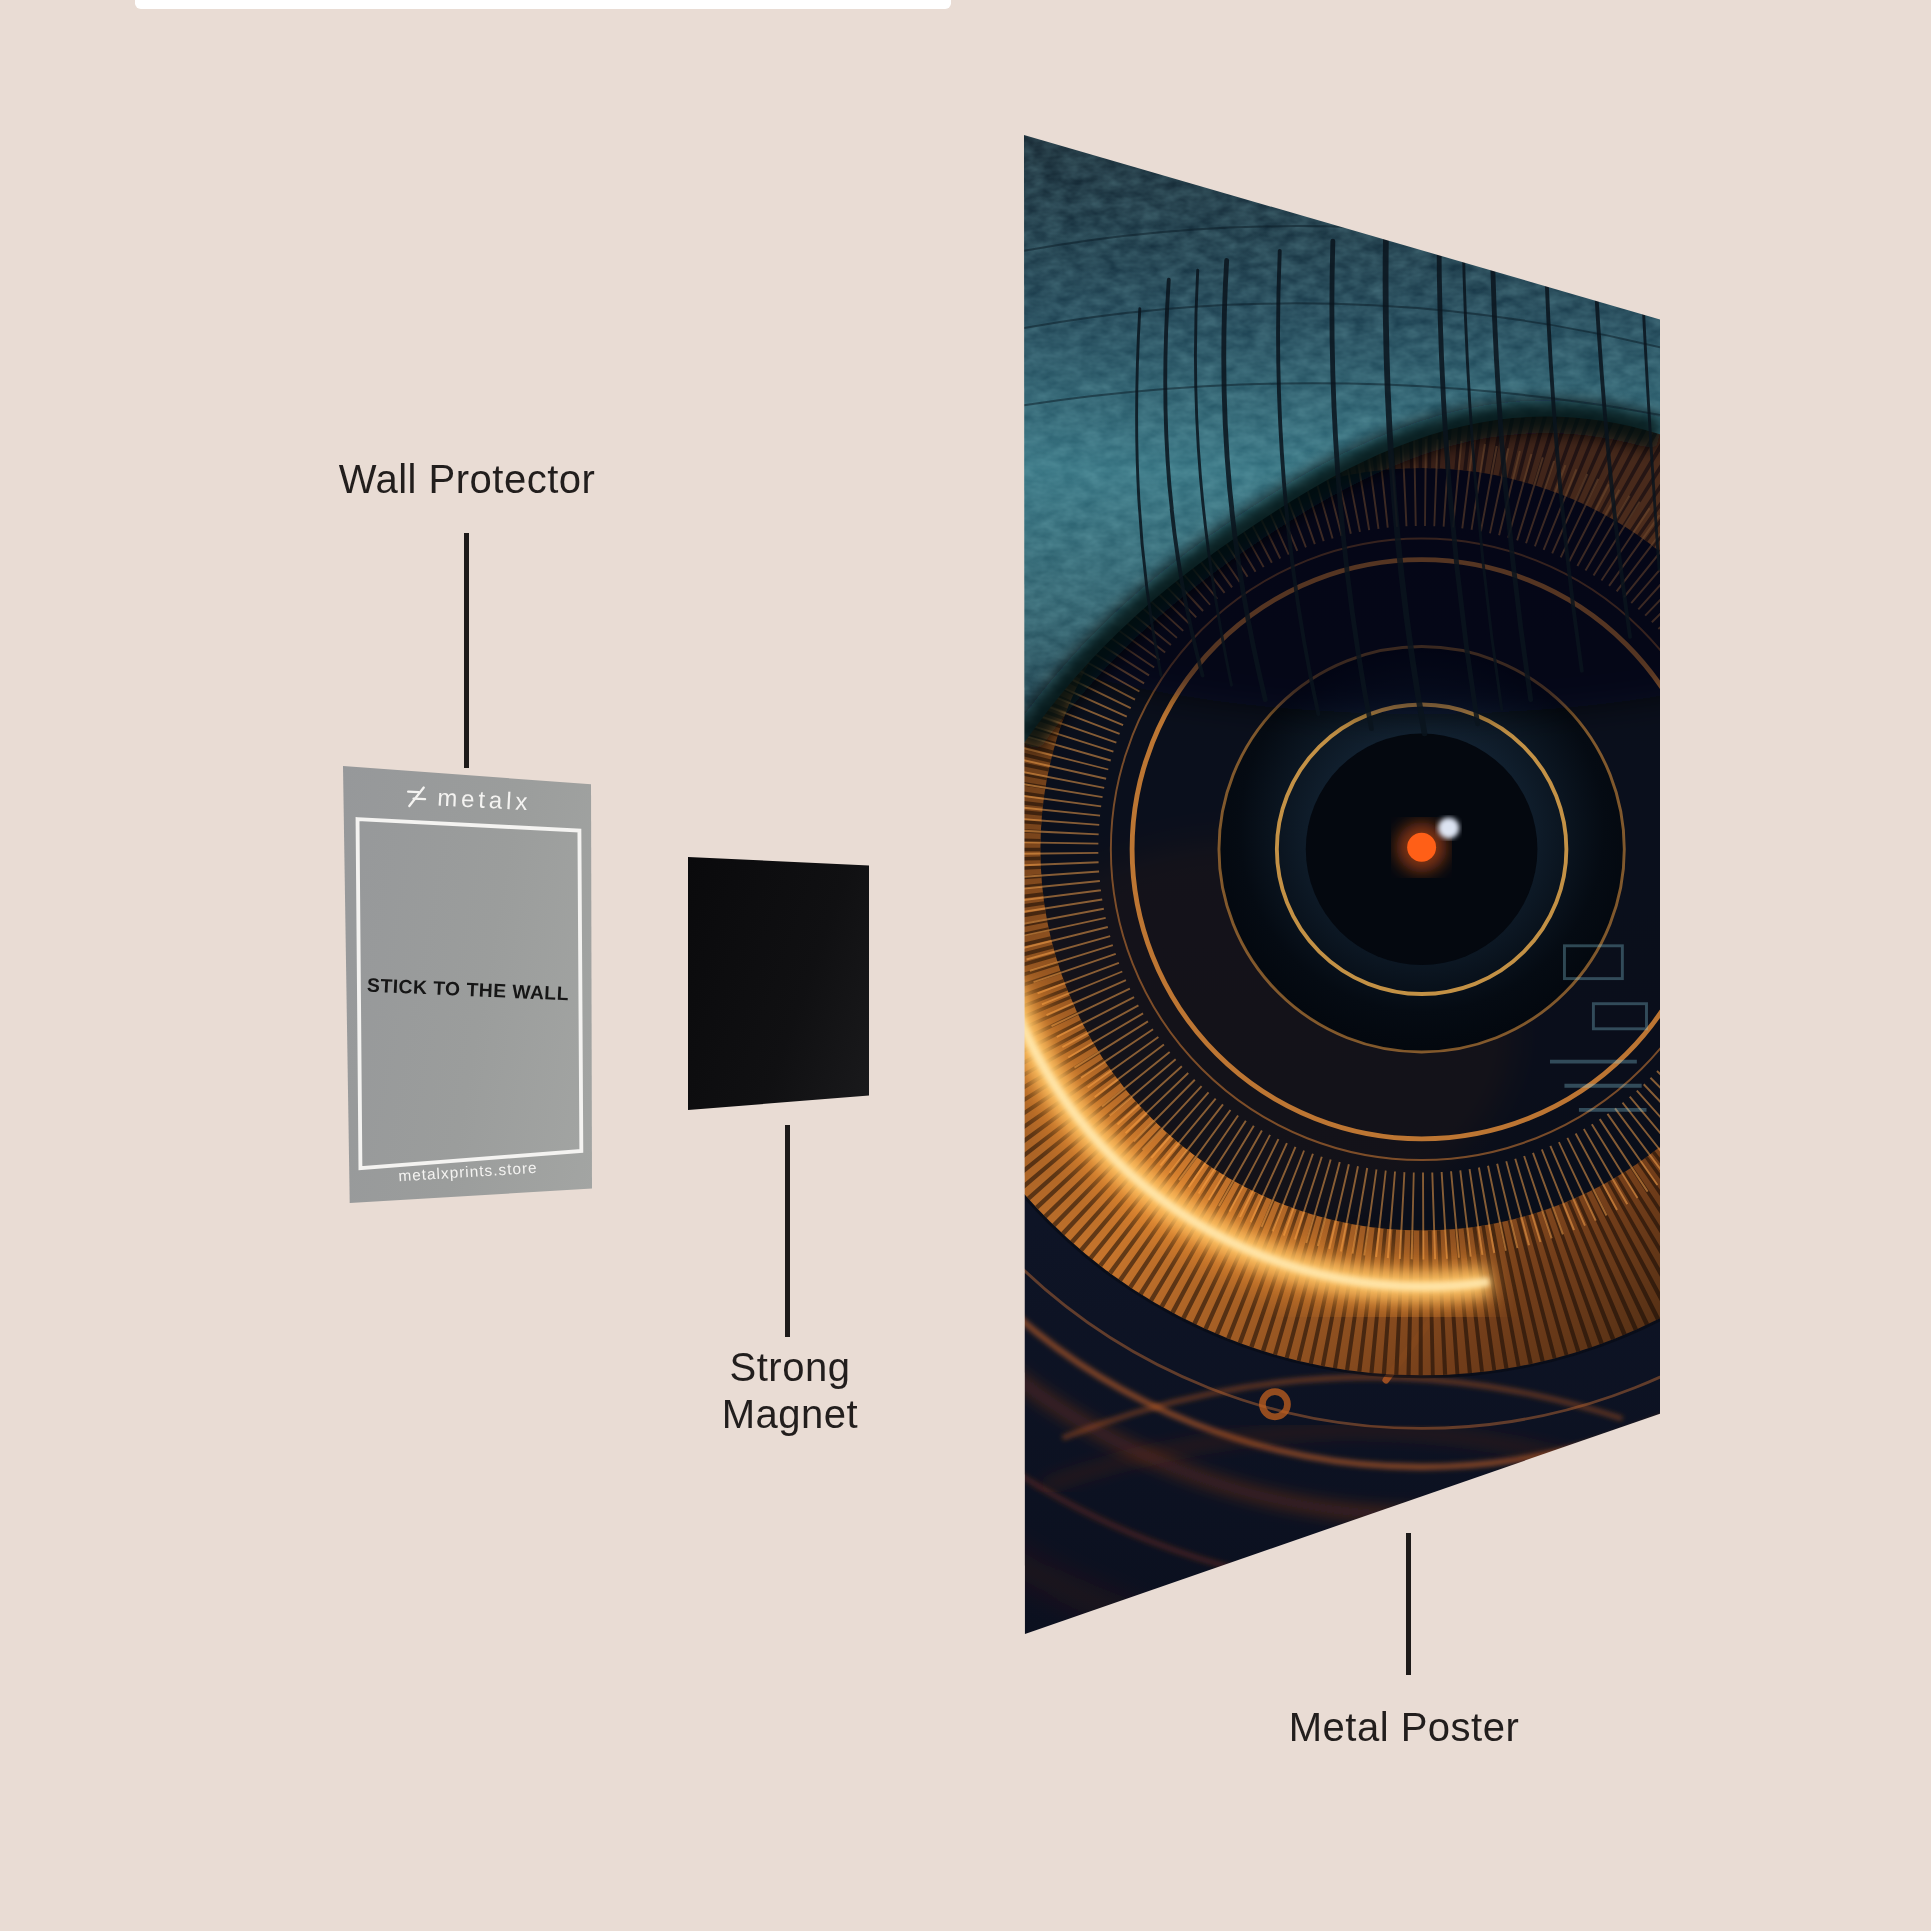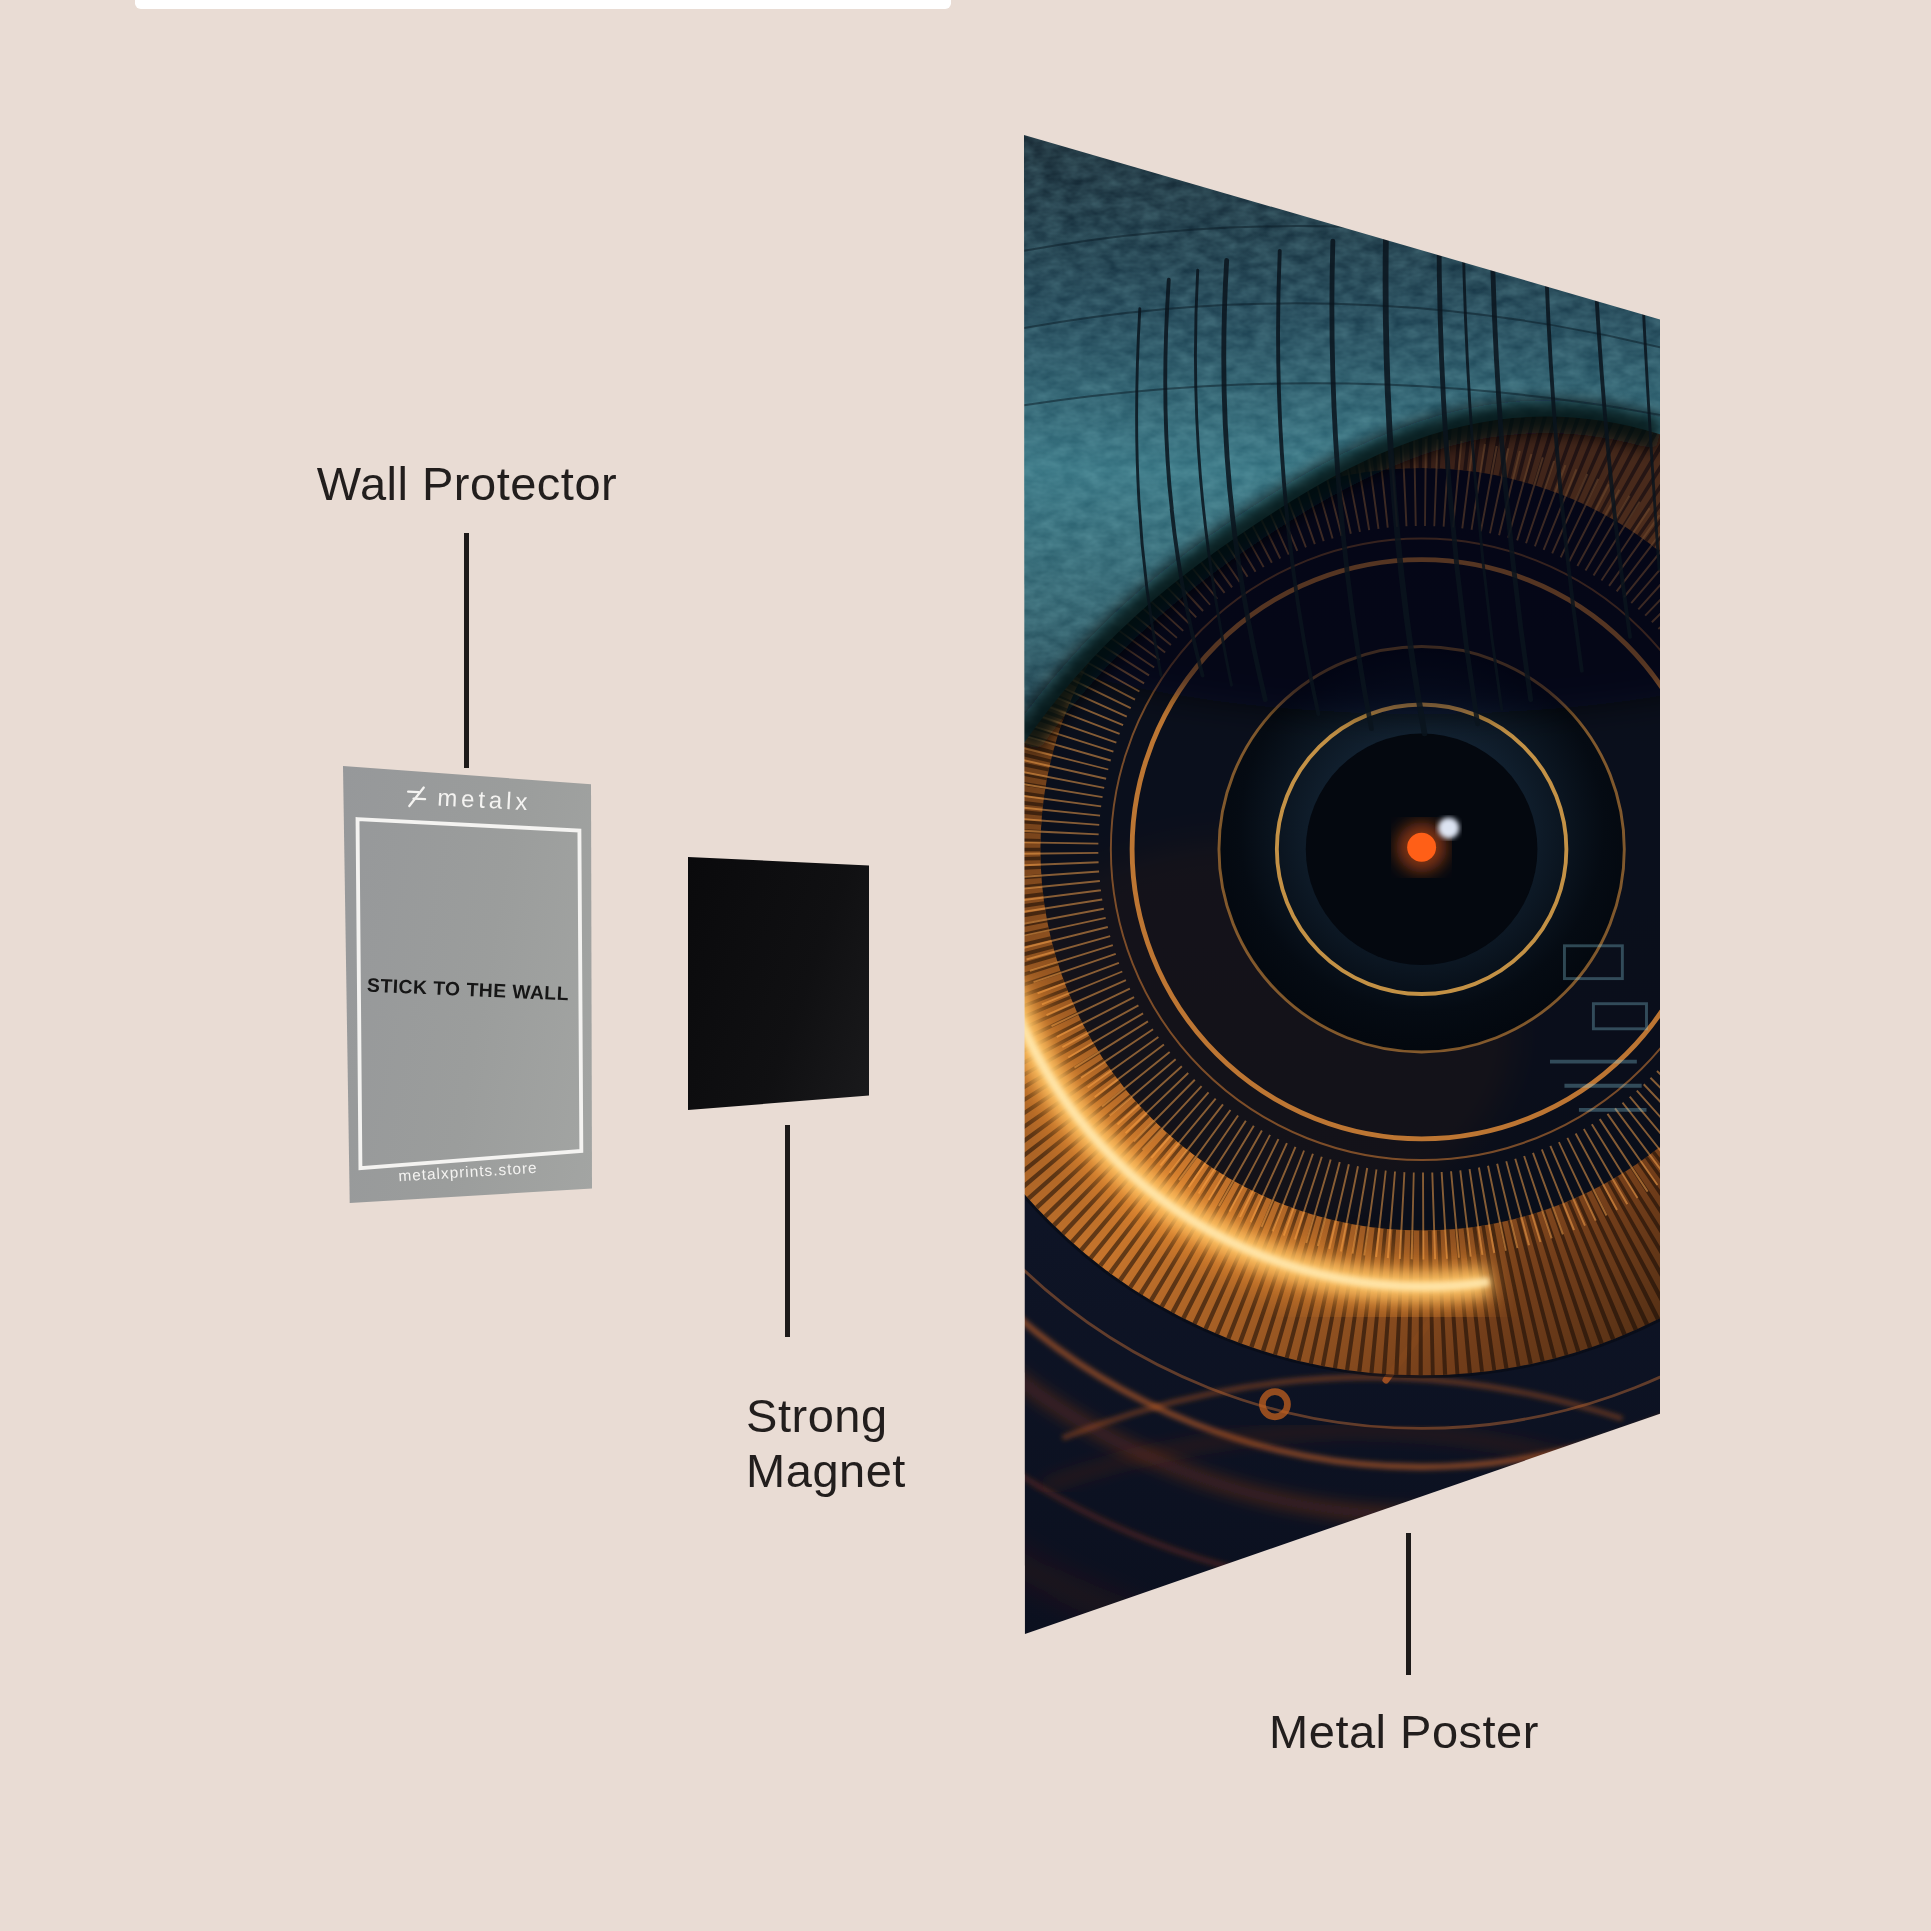--- a/index.html
+++ b/index.html
@@ -4,24 +4,24 @@
 <style>
   html,body{margin:0;padding:0;background:#e9dcd4;}
   .canvas{position:relative;width:1931px;height:1931px;background:#e9dcd4;overflow:hidden;
           font-family:"Liberation Sans",sans-serif;}
 
   
   .top-strip{position:absolute;left:135px;top:0;width:816px;height:8.7px;background:#ffffff;
              border-radius:0 0 5.8px 5.8px;}
 
   
-  .label{position:absolute;color:#221e1d;font-size:47px;font-weight:500;letter-spacing:0.5px;
-         white-space:nowrap;line-height:1.18;text-align:left;}
+  .label{position:absolute;color:#221e1d;font-size:40px;font-weight:500;letter-spacing:0.5px;
+         white-space:nowrap;line-height:1.18;text-align:center;}
   .wp-label{left:467px;top:456px;transform:translateX(-50%);}
-  .sm-label{left:790px;top:1388px;transform:translateX(-50%);margin-left:36px;}
+  .sm-label{left:790px;top:1344px;transform:translateX(-50%);}
   .mp-label{left:1404px;top:1676px;transform:translateX(-50%);margin-top:28px;}
 
   
   .pointer-line{position:absolute;width:4.8px;background:#1d1a19;}
   .wp-line{left:464px;top:533px;height:235px;}
   .magnet-line{left:785px;top:1125px;height:212px;}
   .poster-line{left:1406px;top:1533px;height:142px;}
 
   
   .wp-card{position:absolute;left:343px;top:766px;width:249px;height:437px;

